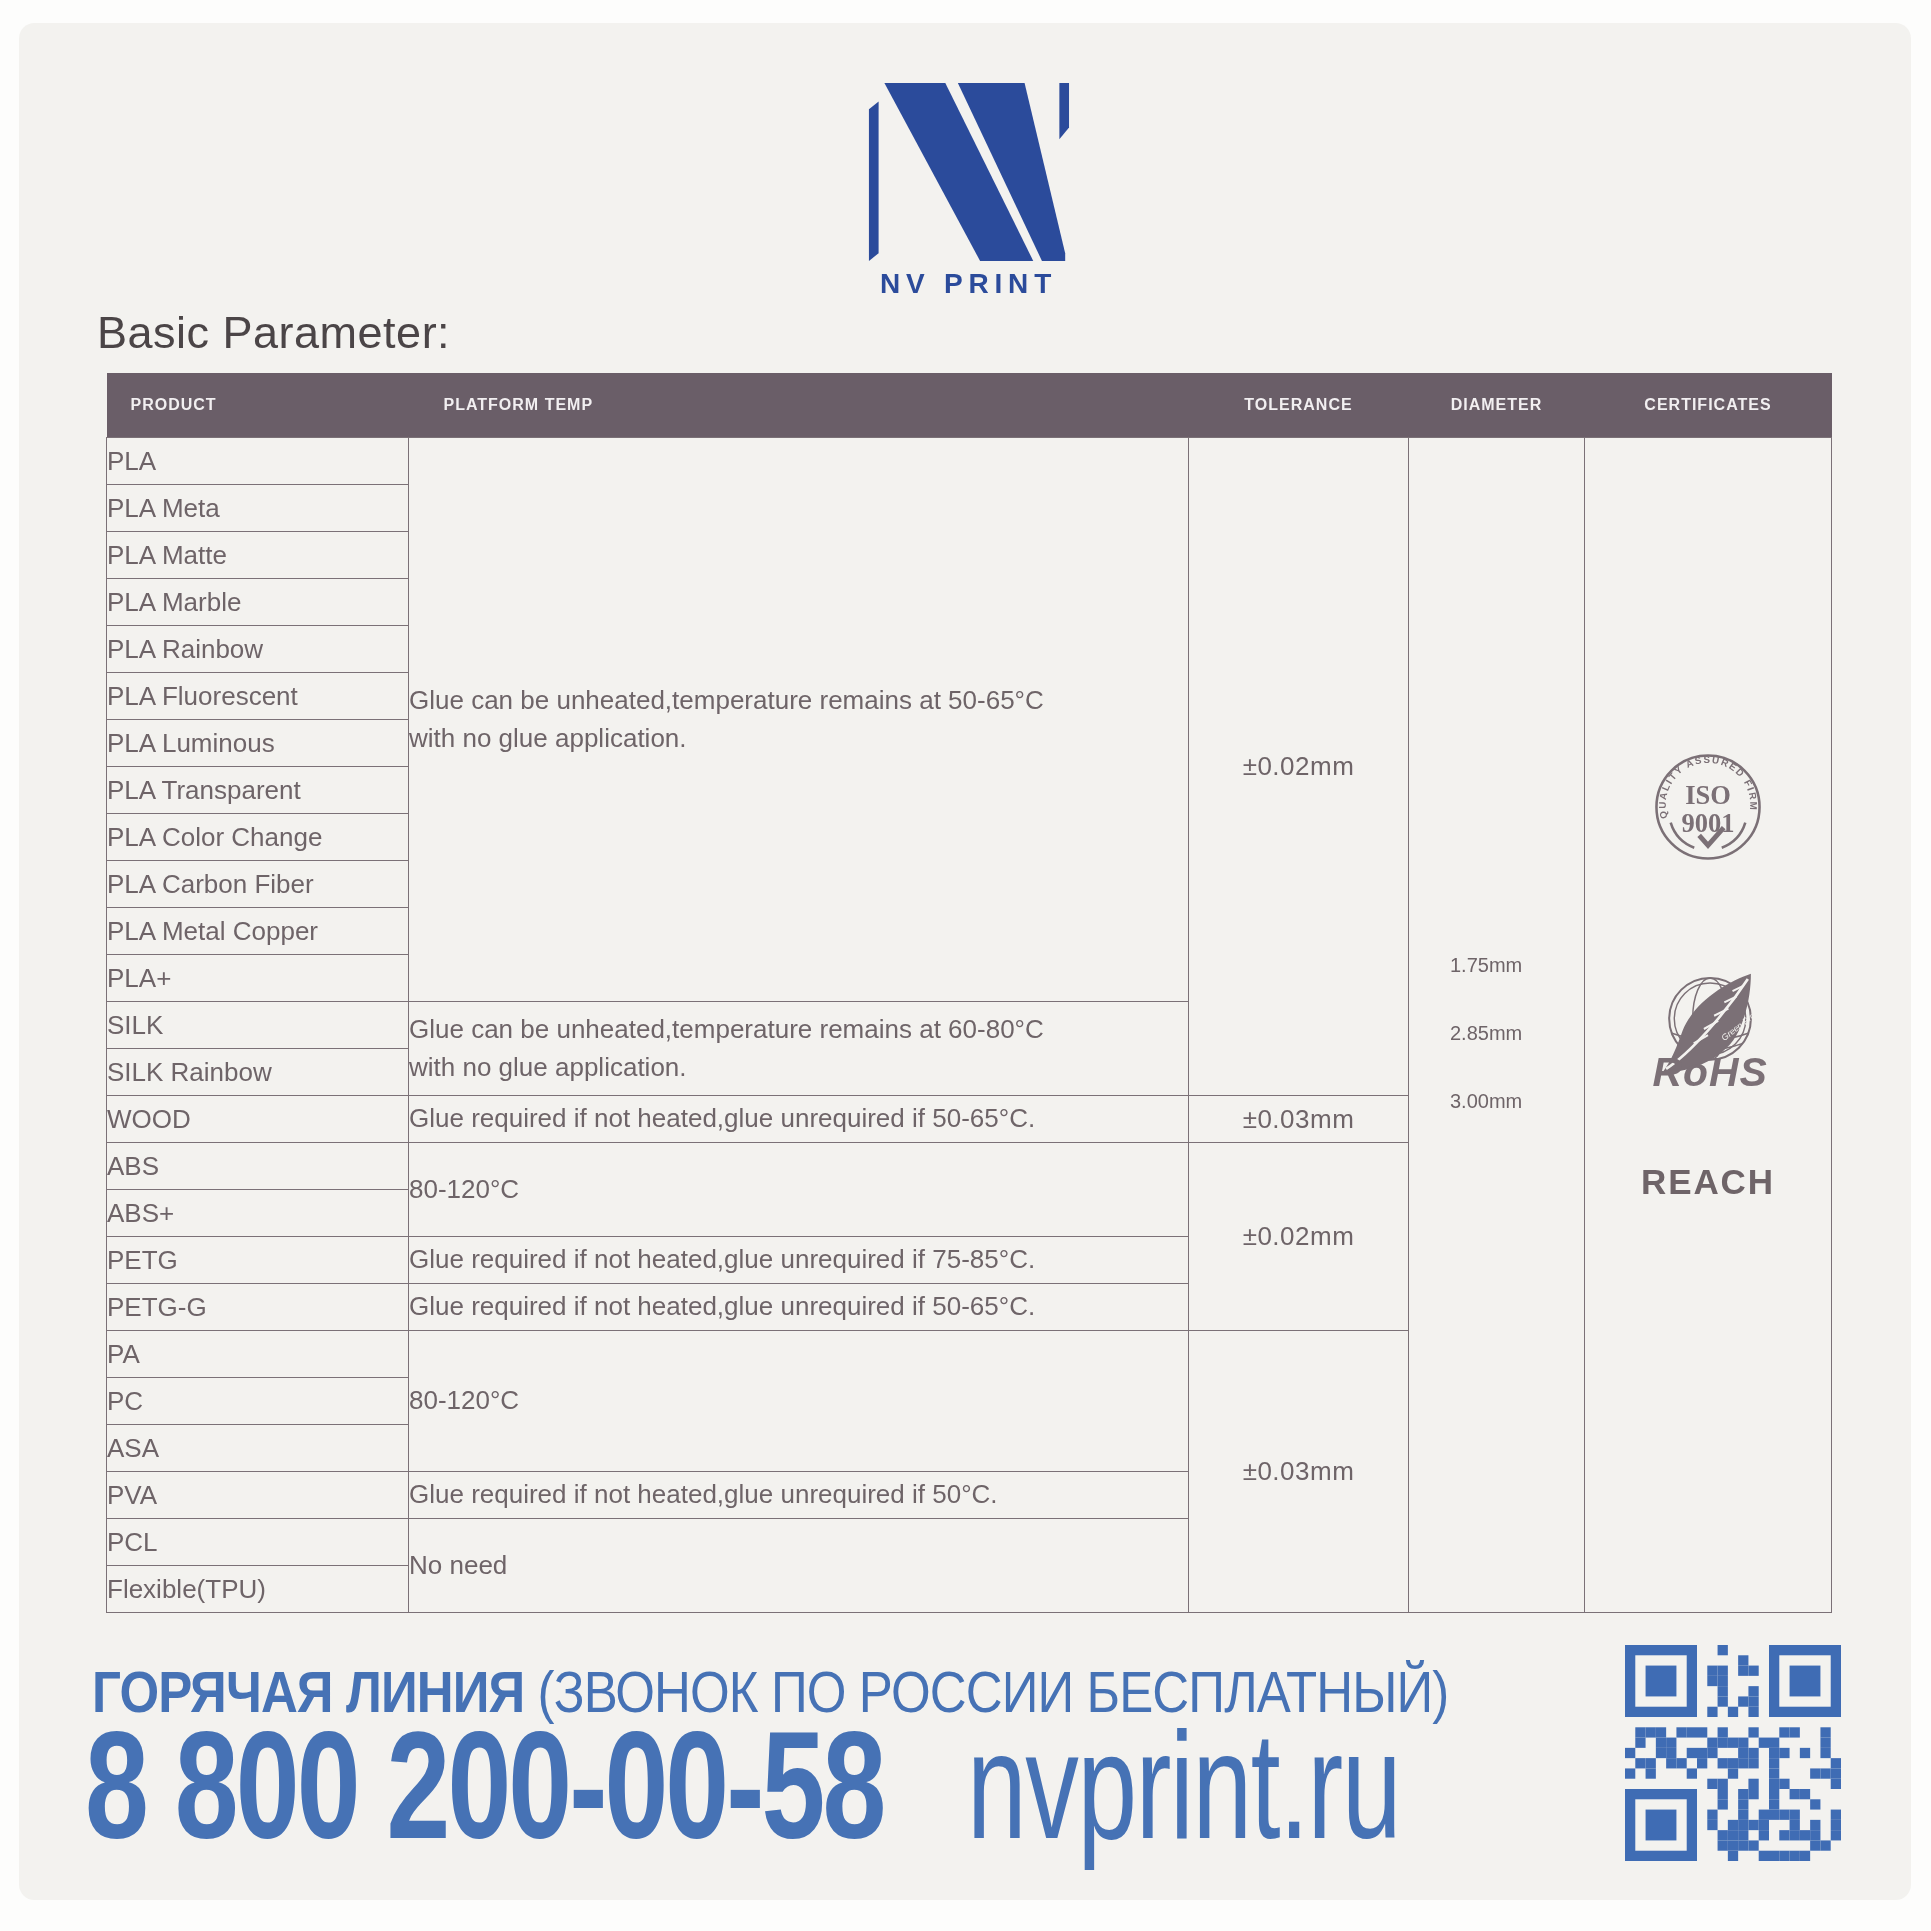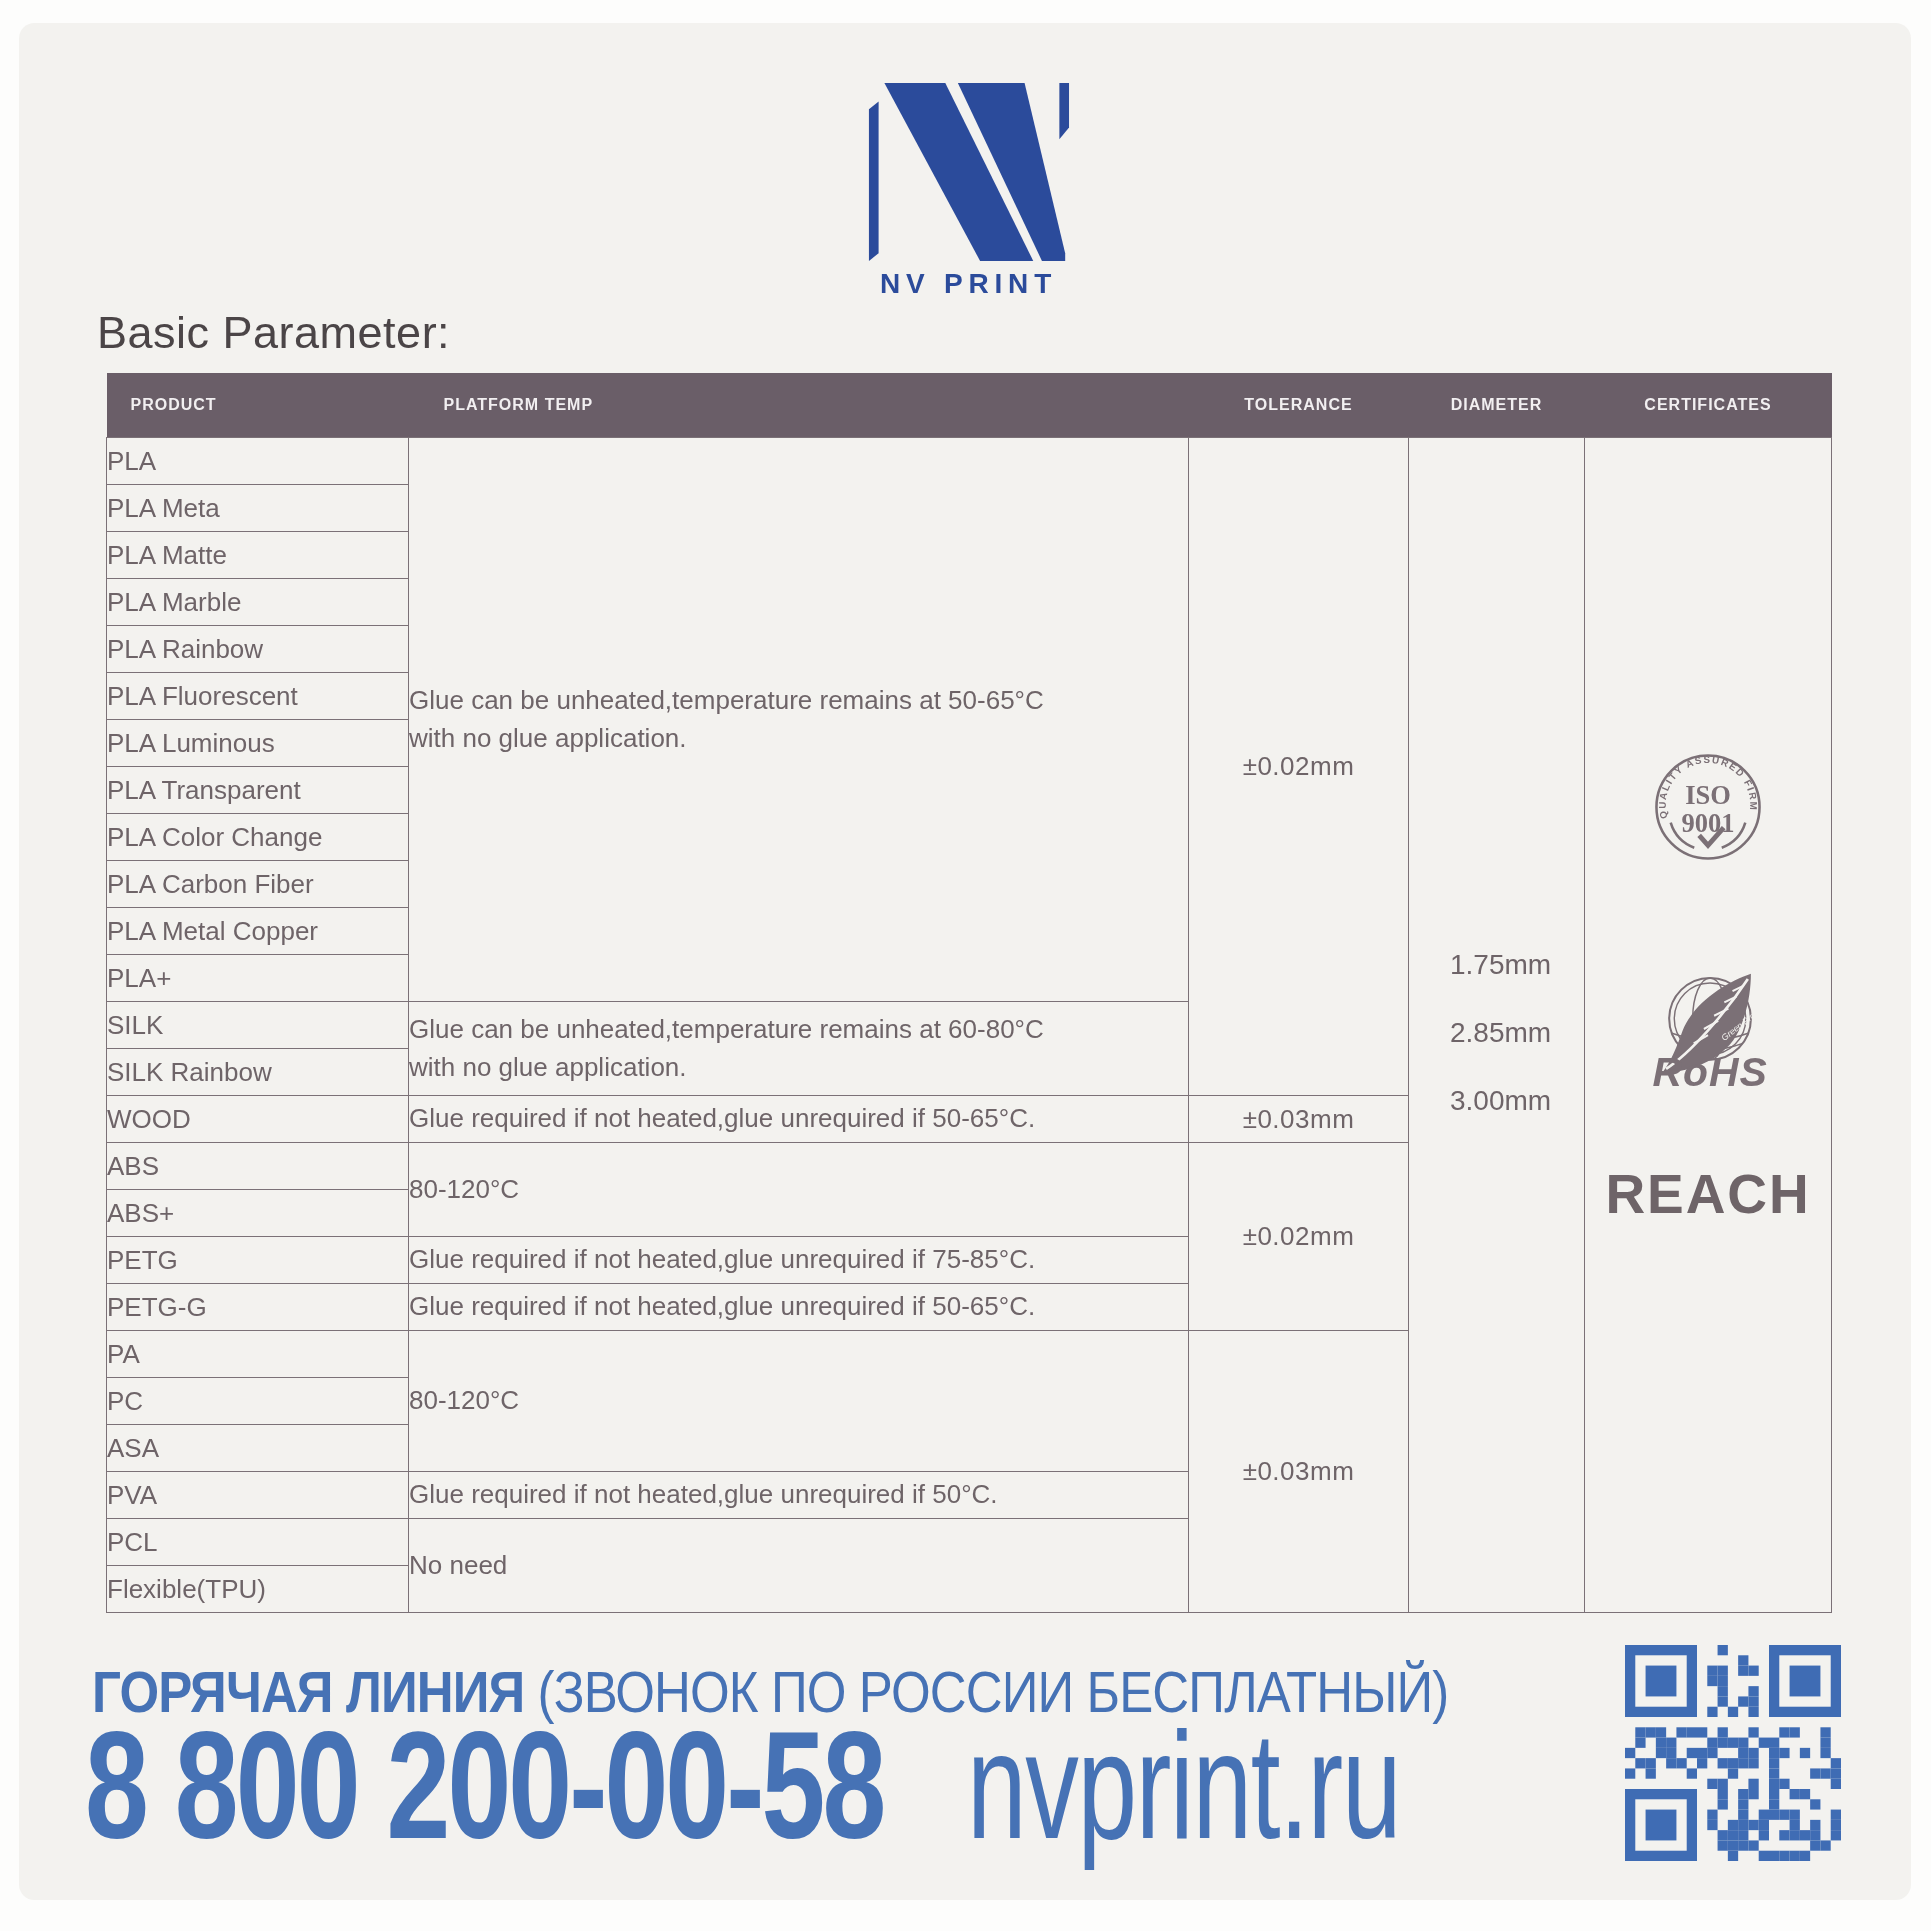--- a/index.html
+++ b/index.html
@@ -32,26 +32,26 @@
   #param-table tbody tr{height:47px}
   #param-table td{border:1.9px solid var(--table-line);color:var(--table-text);
                   font-size:26px;vertical-align:middle;padding:0;background:transparent}
   td.prod{padding-left:25px}
   td.plat{padding-left:35px;line-height:1.45;white-space:pre-line}
   td.plat-top{vertical-align:top;padding-top:89px}
   td.tol{text-align:center;font-size:29px;letter-spacing:0.5px}
   td.diam,td.cert{position:relative}
   .diam-stack{position:absolute;inset:0;display:flex;flex-direction:column;
               justify-content:center;padding:15.4px 0 0 41px;box-sizing:border-box}
-  .diam-stack span{line-height:68px;font-size:28px}
+  .diam-stack span{line-height:68px;font-size:20px}
   .cert-stack{position:absolute;inset:0}
   .iso{position:absolute;left:50%;transform:translateX(-50%);top:315px;width:108px;height:108px}
   .rohs{position:absolute;left:50%;transform:translateX(-50%);top:529px;width:143px;height:124px}
   .reach{position:absolute;left:50%;transform:translateX(-50%);top:724px;
-         font-size:55px;font-weight:700;letter-spacing:1.9px;color:var(--table-text)}
+         font-size:35px;font-weight:700;letter-spacing:1.9px;color:var(--table-text)}
   .iso-big{font-family:"Liberation Serif",serif;font-weight:bold;font-size:27px;
            text-anchor:middle;fill:var(--cert-gray)}
   .iso-ring{font-size:10px;font-weight:bold;letter-spacing:1.6px;fill:var(--cert-gray)}
   .rohs-label{font-weight:bold;font-style:italic;font-size:40px;text-anchor:middle;
               fill:var(--cert-gray);letter-spacing:1px}
   .leaf-micro{font-size:8.5px;font-style:italic;fill:var(--card-bg)}
 
   
   .hotline{position:absolute;left:92px;top:1658px;font-size:58px;letter-spacing:-1px;
            color:var(--footer-blue);white-space:nowrap;transform:scaleX(.88);transform-origin:left top}

